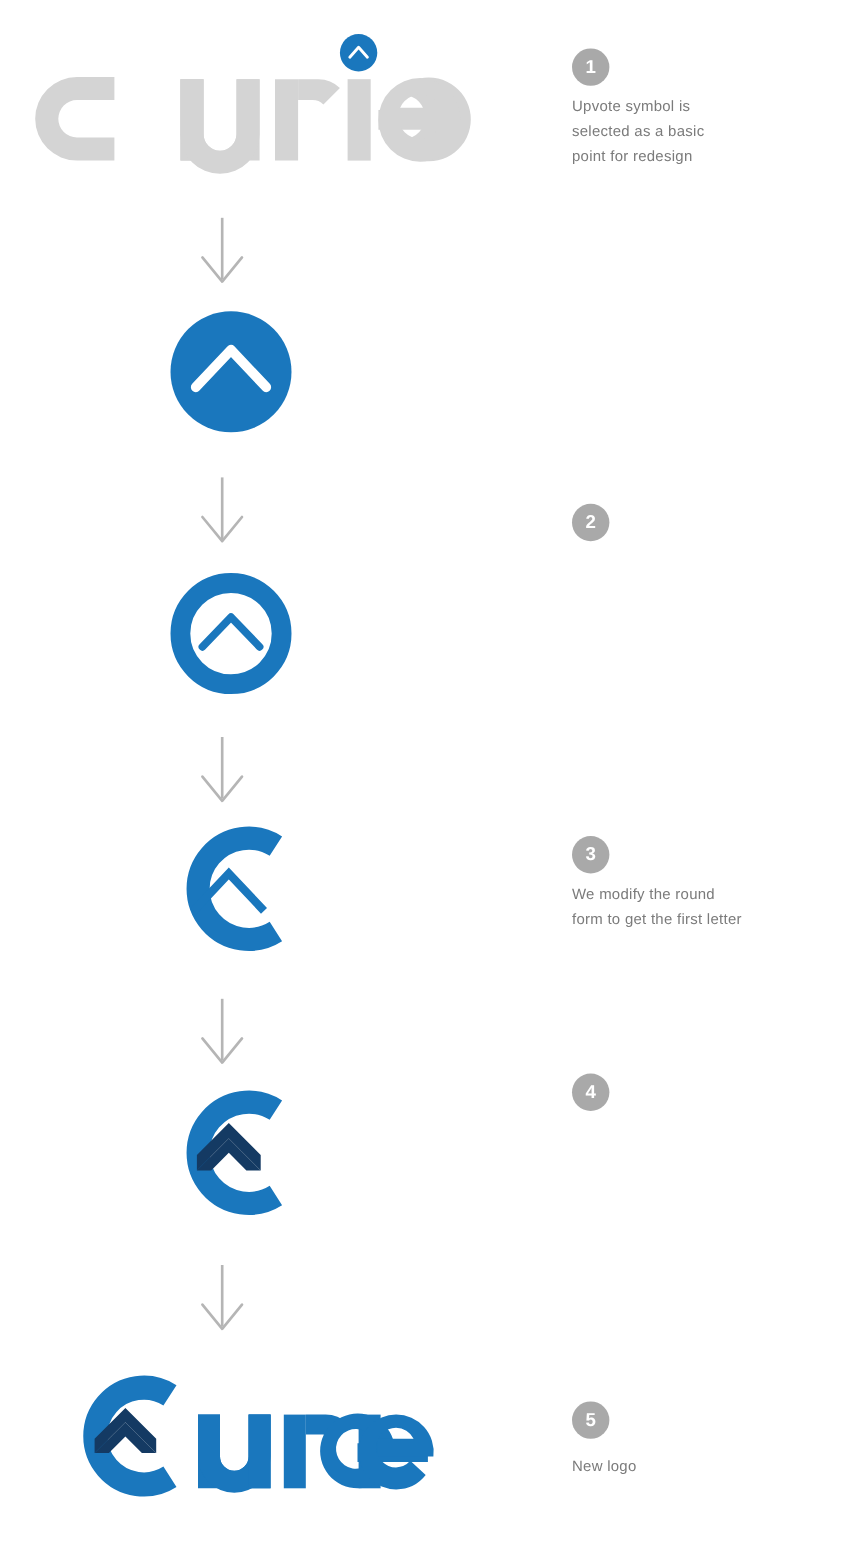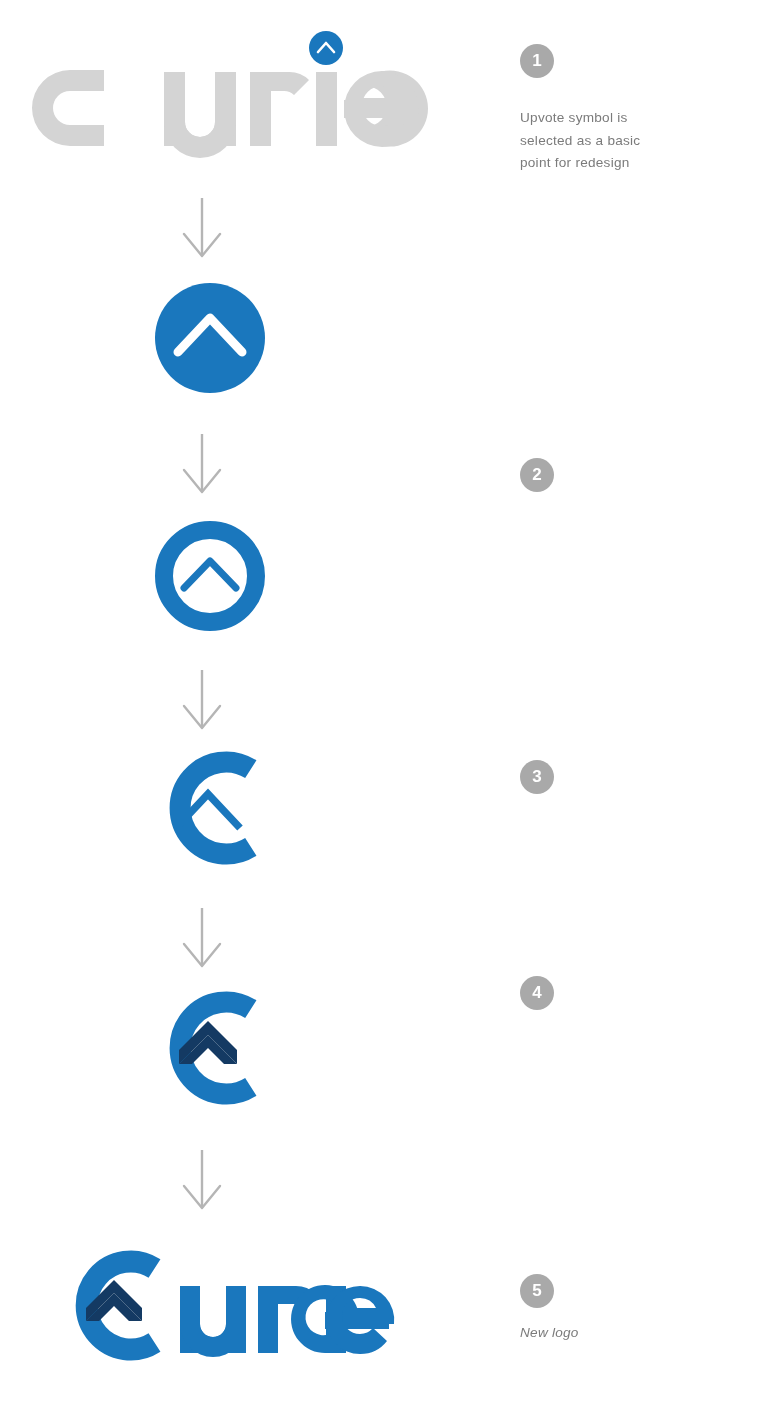--- a/index.html
+++ b/index.html
@@ -66,28 +66,28 @@
     color: #ffffff;
     font-size: 17px;
     font-weight: bold;
     display: flex;
     align-items: center;
     justify-content: center;
     letter-spacing: 0;
   }
 
   .note-body {
-    margin-top: 29px;
+    margin-top: 8px;
     font-size: 13.6px;
     line-height: 22.5px;
     color: #7b7b7b;
     letter-spacing: 0.25px;
     white-space: pre-line;
   }
-  .note-5 .note-body { margin-top: 14px; font-style: italic; }
+  .note-5 .note-body { margin-top: 14px; }
 
   svg { display: block; overflow: visible; }
 </style>
 </head>
 <body>
 
 <div class="logo-stage wordmark-top">
   <svg width="320" height="150" viewBox="0 0 320 150">
     <g fill="#d4d4d4">
 
@@ -211,20 +211,22 @@
 selected as a basic
 point for redesign</div>
 </div>
 
 <div class="note note-2">
   <div class="badge">2</div>
 </div>
 
 <div class="note note-3">
   <div class="badge">3</div>
+  <div class="note-body">We modify the round
+form to get the first letter</div>
 </div>
 
 <div class="note note-4">
   <div class="badge">4</div>
 </div>
 
 <div class="note note-5">
   <div class="badge">5</div>
   <div class="note-body">New logo</div>
 </div>

